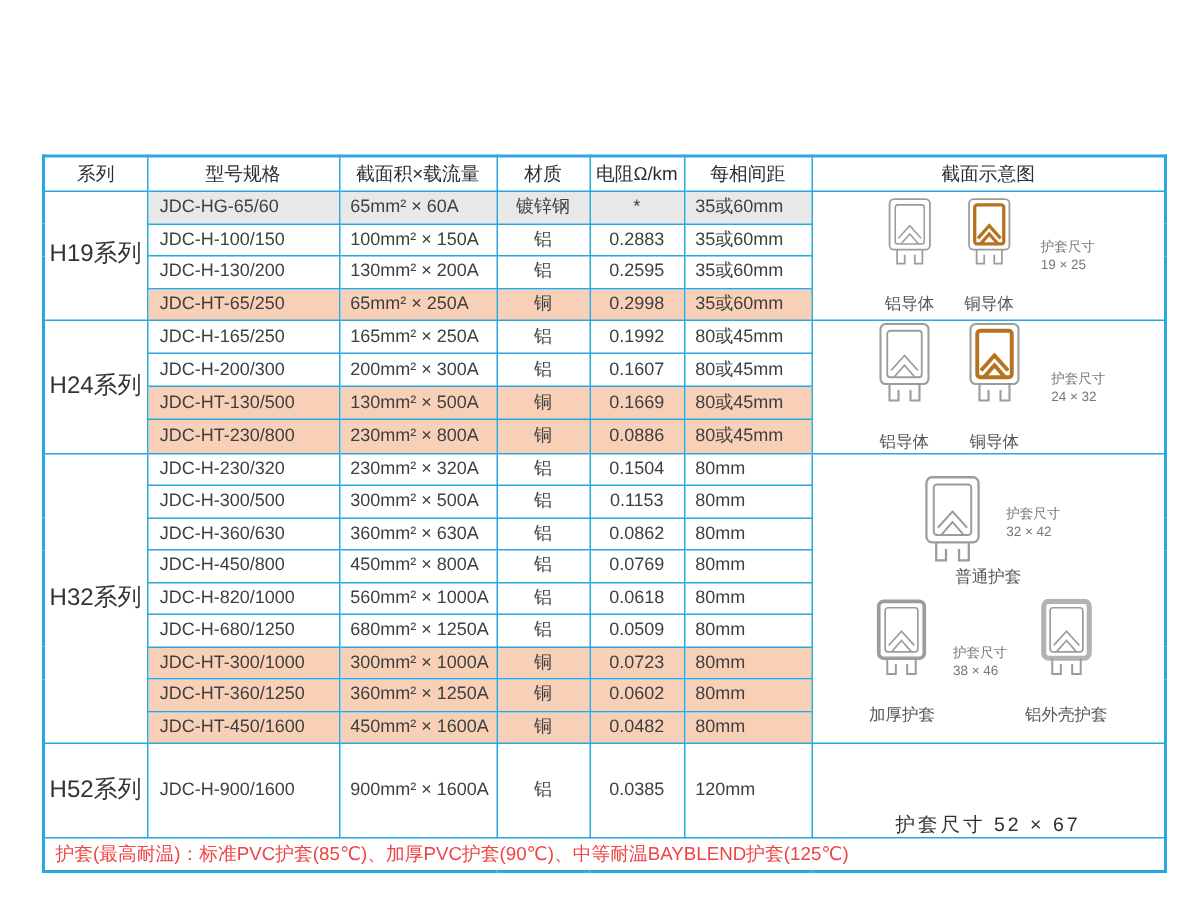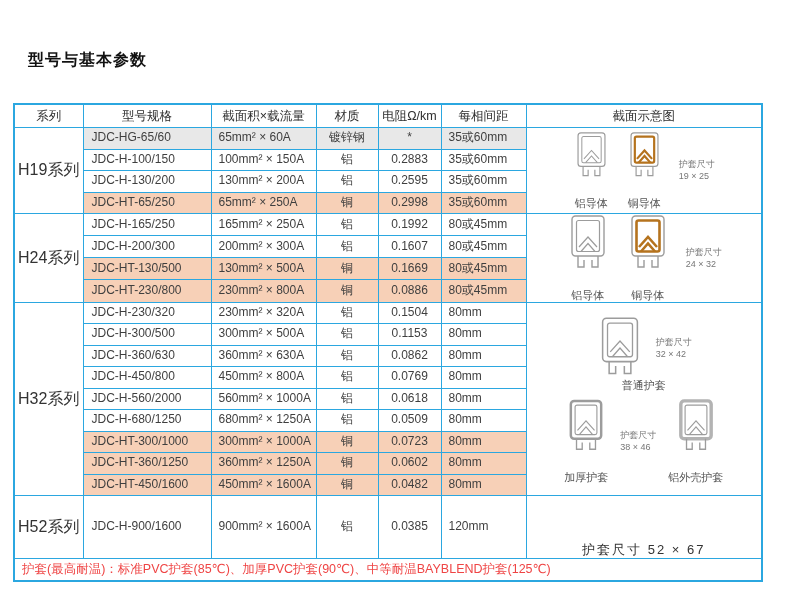--- a/index.html
+++ b/index.html
@@ -1,21 +1,21 @@
 <!DOCTYPE html>
 <html style="--border: #2ba7e0; --pink: #f7d0b7; --gray: #e8e8e8;"><head>
 <meta charset="utf-8">
 <style>
   html,body{margin:0;padding:0;background:#fff;}
   body{width:800px;height:600px;position:relative;overflow:hidden;
        font-family:"Liberation Sans","DejaVu Sans",sans-serif;}
   .page{position:absolute;inset:0;background:#fff;}
   .title{position:absolute;left:28px;top:50px;margin:0;font-size:16px;
          font-weight:bold;color:#111;letter-spacing:1px;}
-  table.spec{position:absolute;left:13px;top:103px;width:748px;
+  table.spec{position:absolute;left:28px;top:103px;width:748px;
              border-collapse:collapse;table-layout:fixed;
              border:2px solid var(--border);}
   .spec th,.spec td{border:1px solid var(--border);font-size:12px;color:#3f3f3f;
                     padding:0;height:20.5px;line-height:1.15;overflow:hidden;
                     white-space:nowrap;background:#fff;}
   .spec th{height:22px;font-size:12.5px;font-weight:normal;color:#2e2e2e;text-align:center;}
   td.series{text-align:center;font-size:16px;color:#333;}
   td.model{padding-left:8px;}
   td.spec-col{padding-left:7px;margin-top:32px;}
   td.material{text-align:center;}
@@ -33,21 +33,20 @@
   .h32-wrap{display:flex;flex-direction:column;align-items:center;padding:4px 0 2px 0;}
   .h32-top{display:flex;align-items:center;gap:12px;}
   .h32-bottom{display:flex;align-items:center;gap:12px;margin-top:7px;}
   .sheath-size-text{font-size:13px;color:#333;text-align:center;letter-spacing:2px;margin-top:47px;}
   svg.profile{display:block;}
 </style>
 </head>
 <body>
 
 <div class="page">
-  <h1 class="title">型号与基本参数</h1>
 
   <table class="spec">
     <colgroup>
       <col style="width:69px">
         <col style="width:128px">
         <col style="width:105px">
       <col style="width:62px">
         <col style="width:63px">
         <col style="width:85px">
       <col style="width:236px">
@@ -240,21 +239,21 @@
           <td class="spacing">80mm</td>
         </tr>
         <tr>
           <td class="model">JDC-H-450/800</td>
           <td class="spec-col">450mm² × 800A</td>
           <td class="material">铝</td>
           <td class="resistance">0.0769</td>
           <td class="spacing">80mm</td>
         </tr>
         <tr>
-          <td class="model">JDC-H-560/2000</td>
+          <td class="model">JDC-H-820/1000</td>
           <td class="spec-col">560mm² × 1000A</td>
           <td class="material">铝</td>
           <td class="resistance">0.0618</td>
           <td class="spacing">80mm</td>
         </tr>
         <tr>
           <td class="model">JDC-H-680/1250</td>
           <td class="spec-col">680mm² × 1250A</td>
           <td class="material">铝</td>
           <td class="resistance">0.0509</td>

